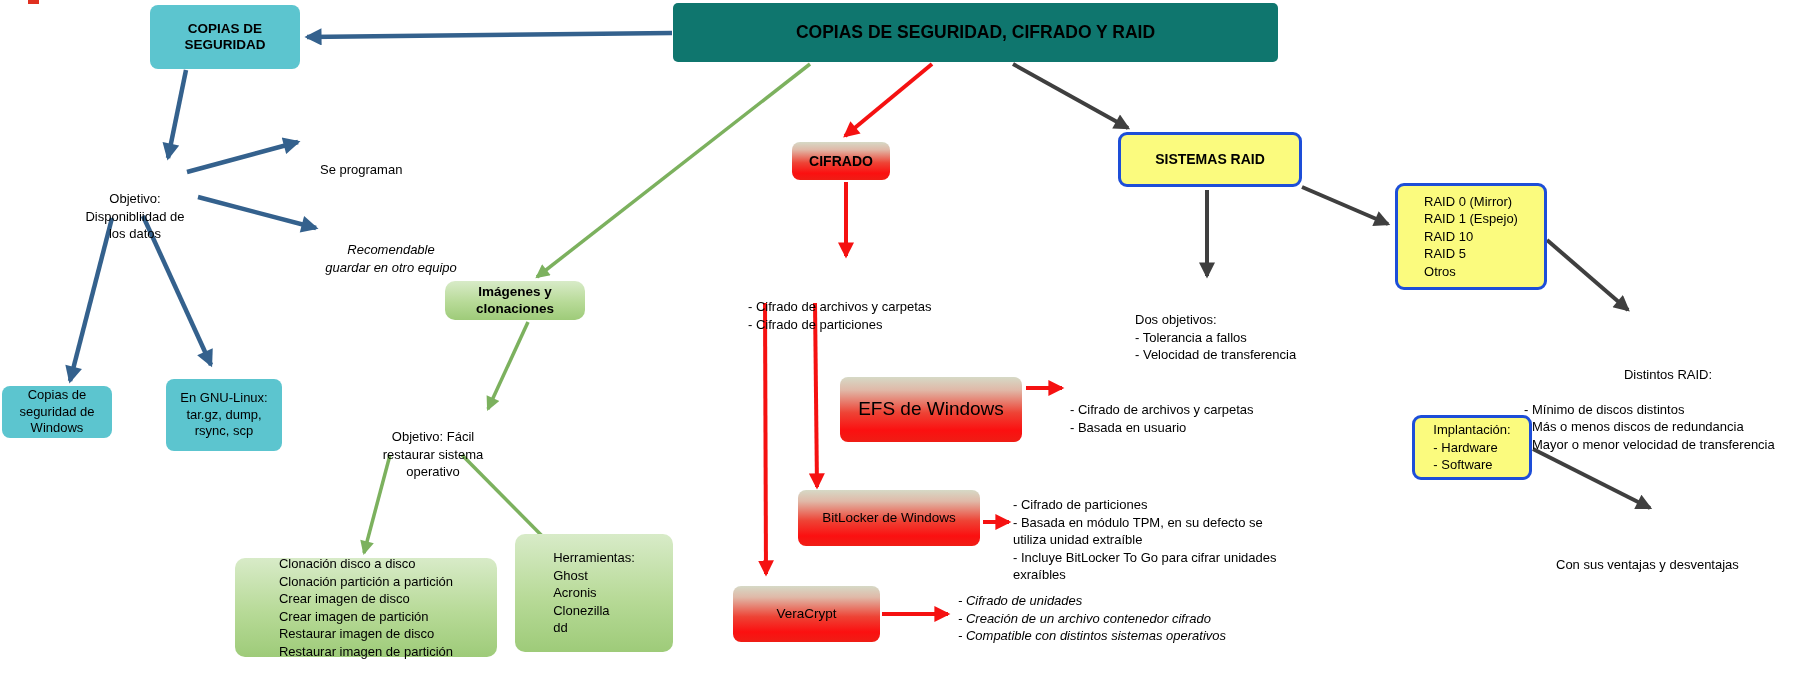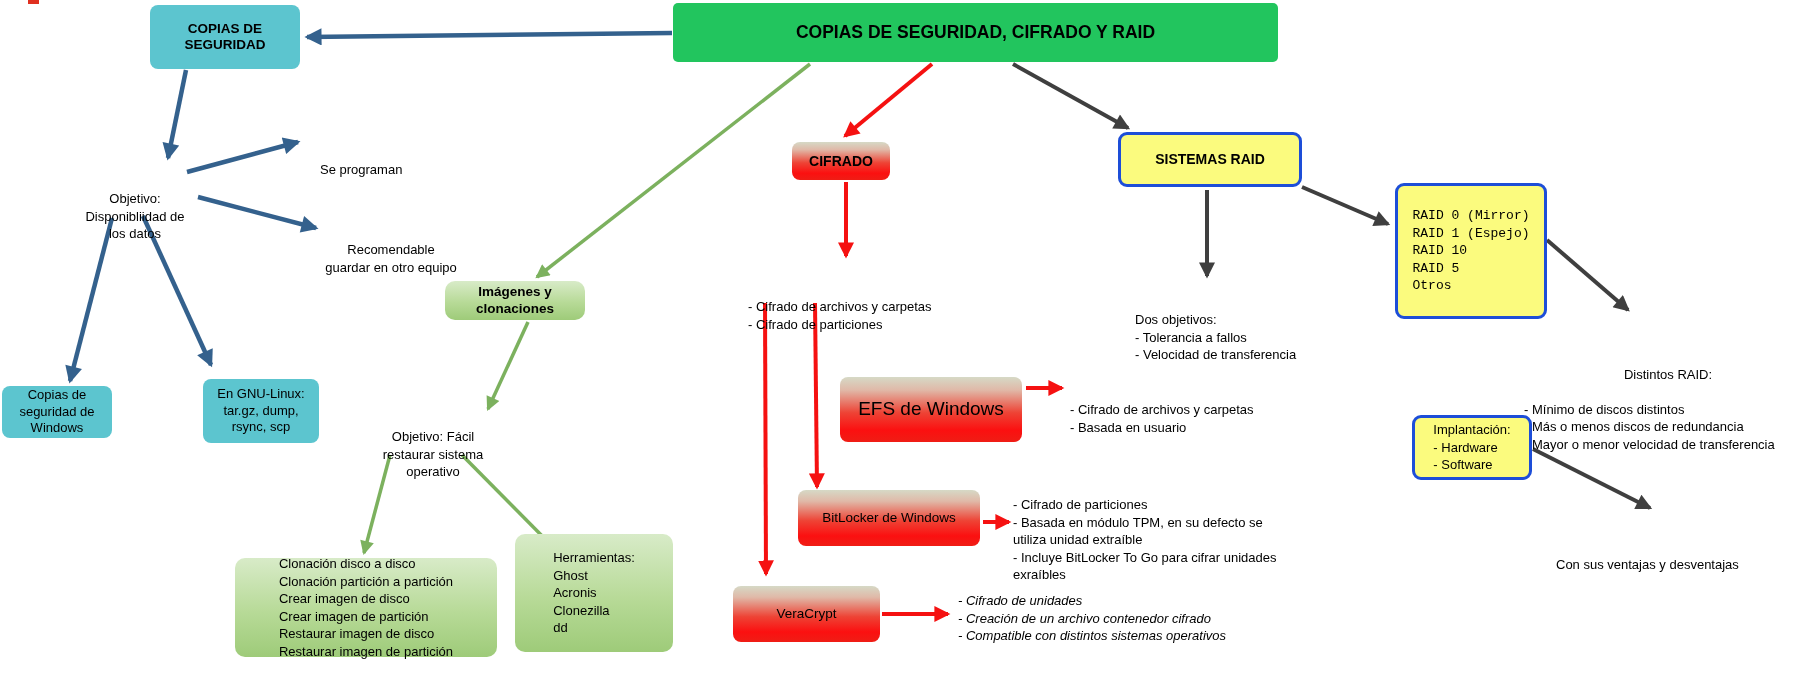--- a/index.html
+++ b/index.html
@@ -12,21 +12,21 @@
   .edge.blue{stroke:#34618D;stroke-width:4.5;}
   .edge.green{stroke:#7CB15E;stroke-width:3.5;}
   .edge.red{stroke:#F51111;stroke-width:4;}
   .edge.dark{stroke:#3F3F3F;stroke-width:4;}
 
   .node{
     position:absolute;display:flex;align-items:center;justify-content:center;
     box-sizing:border-box;font-size:13px;line-height:16.5px;text-align:center;
     white-space:pre-line;
   }
-  .orange-node{background:#22c55e;border-radius:5px;font-weight:bold;font-size:17.5px;}
+  .orange-node{background:#0f766e;border-radius:5px;font-weight:bold;font-size:17.5px;}
   .cyan-node{background:#5CC5CF;border-radius:8px;}
   .yellow-node{background:#FBFB7E;border:3px solid #1d4ed8;border-radius:9px;}
   .green-node{background:linear-gradient(180deg,#d8ebc8 0%,#b7da97 55%,#9ecb79 100%);border-radius:10px;}
   .red-node{background:linear-gradient(180deg,#d6d9c6 0%,#e0b9a8 20%,#ee4335 55%,#fb1010 82%,#ef1d15 100%);border-radius:8px;}
   .bold{font-weight:bold;}
   .inner-left{text-align:left;white-space:pre-line;line-height:17.5px;}
 
   .txt{
     position:absolute;font-size:13px;line-height:17.5px;white-space:pre-line;margin-top:32px;
   }
@@ -88,28 +88,28 @@
 
   <div class="node cyan-node bold" style="left:150px;top:5px;width:150px;height:64px;font-size:13.5px;">COPIAS DE
 SEGURIDAD</div>
 
   <div class="txt center" style="left:78px;top:158px;width:114px;">Objetivo:
 Disponibliidad de
 los datos</div>
 
   <div class="txt nowrap" style="left:320px;top:129px;">Se programan</div>
 
-  <div class="txt center" style="left:316px;top:209px;width:150px;">Recomendable
+  <div class="txt center" style="left:316px;top:209px;width:150px;font-style:italic;">Recomendable
 guardar en otro equipo</div>
 
   <div class="node cyan-node" style="left:2px;top:386px;width:110px;height:52px;">Copias de
 seguridad de
 Windows</div>
 
-  <div class="node cyan-node" style="left:166px;top:379px;width:116px;height:64px;margin-left:37px;">En GNU-Linux:
+  <div class="node cyan-node" style="left:166px;top:379px;width:116px;height:72px;">En GNU-Linux:
 tar.gz, dump,
 rsync, scp</div>
 
   <div class="node green-node bold" style="left:445px;top:281px;width:140px;height:39px;font-size:13.5px;">Imágenes y
 clonaciones</div>
 
   <div class="txt center" style="left:368px;top:396px;width:130px;">Objetivo: Fácil
 restaurar sistema
 operativo</div>
 
@@ -153,21 +153,21 @@
   <div class="txt left" style="left:958px;top:560px;font-style:italic;">- Cifrado de unidades
 - Creación de un archivo contenedor cifrado
 - Compatible con distintos sistemas operativos</div>
 
   <div class="node yellow-node bold" style="left:1118px;top:132px;width:184px;height:55px;font-size:14px;">SISTEMAS RAID</div>
 
   <div class="txt left" style="left:1135px;top:279px;">Dos objetivos:
 - Tolerancia a fallos
 - Velocidad de transferencia</div>
 
-  <div class="node yellow-node" style="left:1395px;top:183px;width:152px;height:136px;font-family:Liberation Mono, monospace;">
+  <div class="node yellow-node" style="left:1395px;top:183px;width:152px;height:107px;">
     <div class="inner-left">RAID 0 (Mirror)
 RAID 1 (Espejo)
 RAID 10
 RAID 5
 Otros</div>
   </div>
 
   <div class="txt" style="left:1524px;top:316px;width:288px;">
     <div class="center">Distintos RAID:</div>
     <div class="left">- Mínimo de discos distintos

